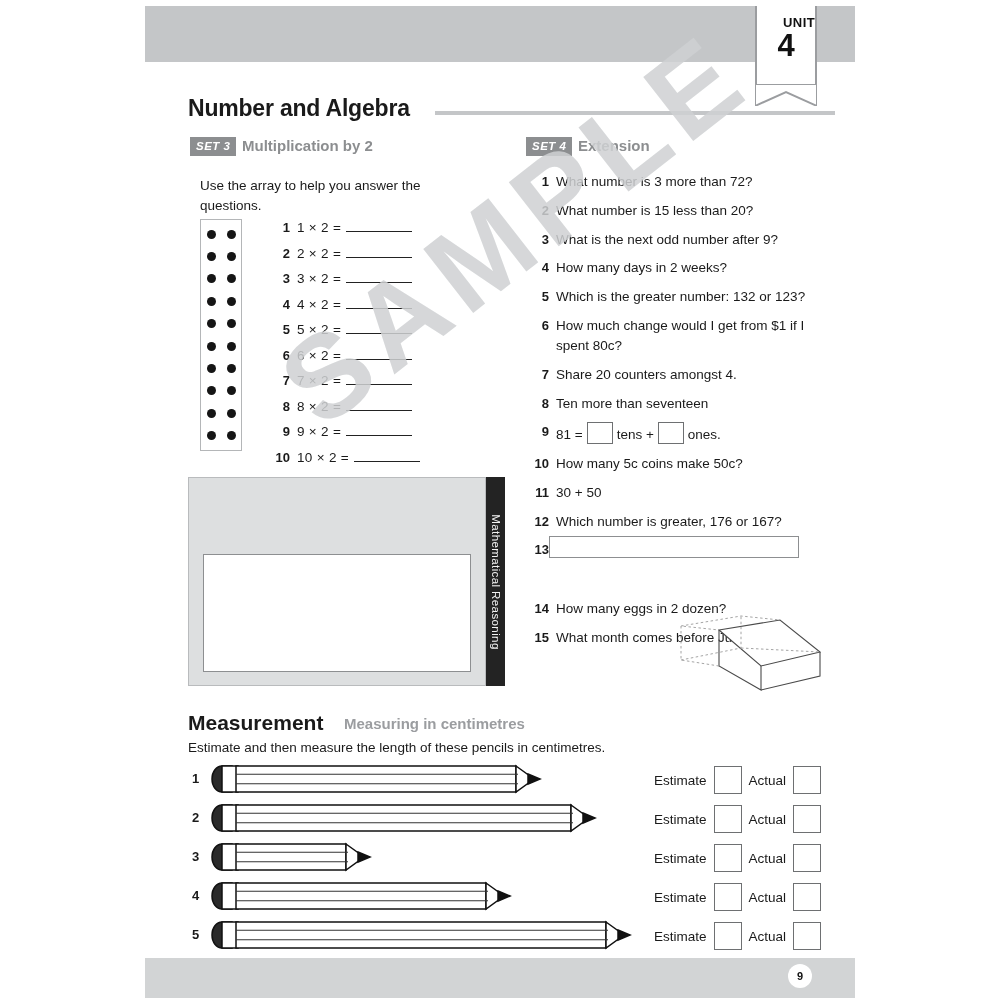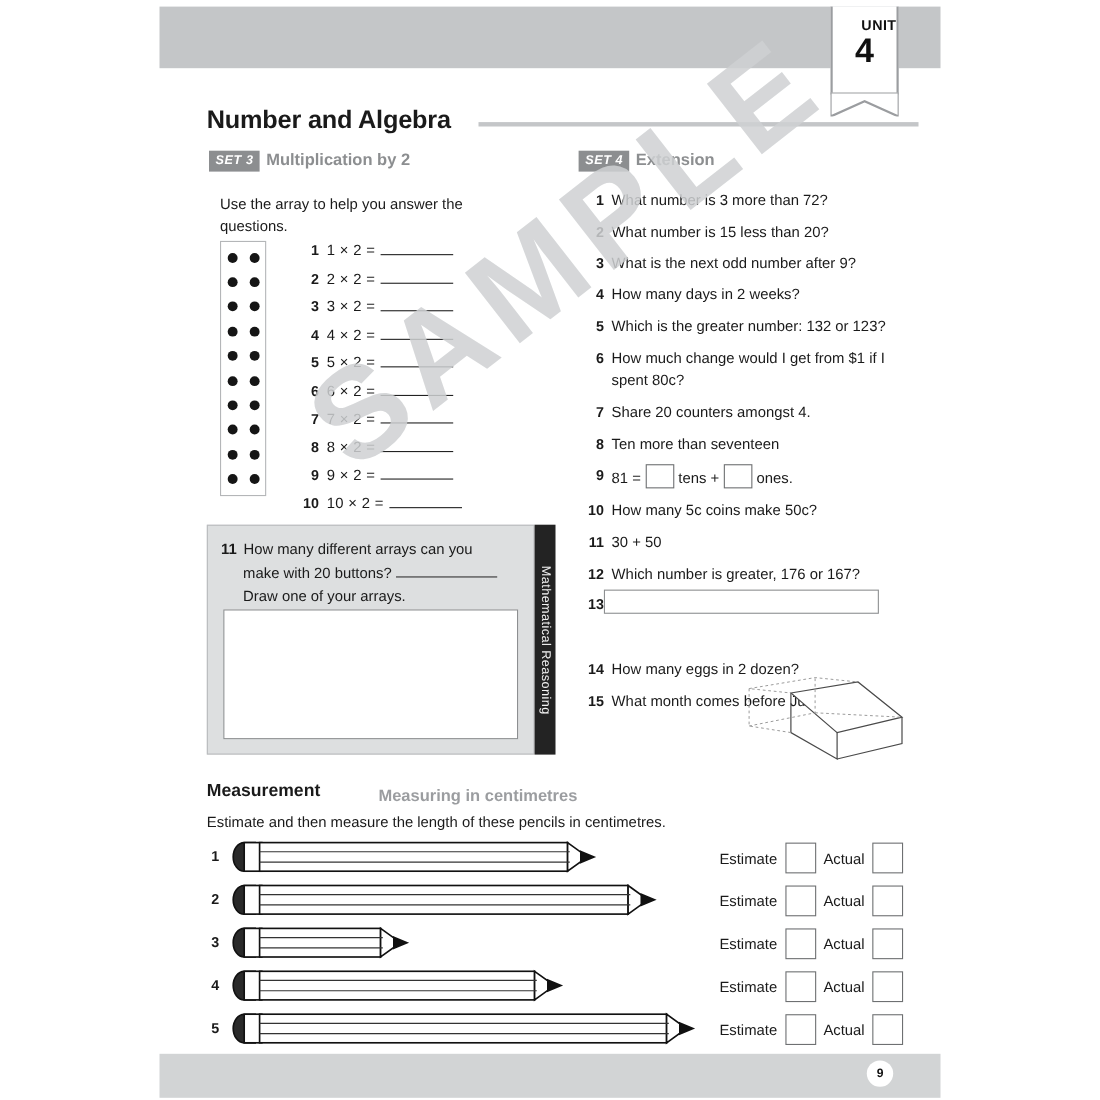--- a/index.html
+++ b/index.html
@@ -135,21 +135,21 @@
   }
   .answer-bar{
     position:absolute;left:549px;top:536px;width:250px;height:22px;
     border:1.4px solid #8d8f91;background:#fff;box-sizing:border-box;
   }
   .prism{position:absolute;left:675px;top:614px;}
 
   
   .meas-title{
     position:absolute;left:188px;top:711px;
-    font-size:16px;font-weight:bold;color:#1a1a1a;
+    font-size:21px;font-weight:bold;color:#1a1a1a;
   }
   .meas-sub{
     position:absolute;left:344px;top:715px;
     font-size:15px;font-weight:bold;color:#9b9da0;
   }
   .meas-instr{
     position:absolute;left:188px;top:740px;
     font-size:13.5px;color:#1a1a1a;
   }
   .pencil-row{position:absolute;left:188px;width:660px;height:39px;}
@@ -305,25 +305,20 @@
         <span class="blank"></span>
       </div>
       <div class="mult-row">
         <span class="num">10</span>
         <span class="eq">10 × 2 =</span>
         <span class="blank"></span>
       </div>
     </div>
 
   <div class="mr-panel">
-    <div class="mr-q">
-      <span class="qn">11</span><span>How many different arrays can you</span><br>
-      <span style="margin-left:20px">make with 20 buttons?</span><span class="mrblank"></span><br>
-      <span style="margin-left:20px">Draw one of your arrays.</span>
-    </div>
     <div class="mr-draw"></div>
   </div>
   <div class="mr-tab">
     <span>Mathematical Reasoning</span>
   </div>
 
   <div class="ext-list" id="ext-list">
       <div class="ext-item">
         <span class="n">1</span>
         <span class="t">What number is 3 more than 72?</span>

